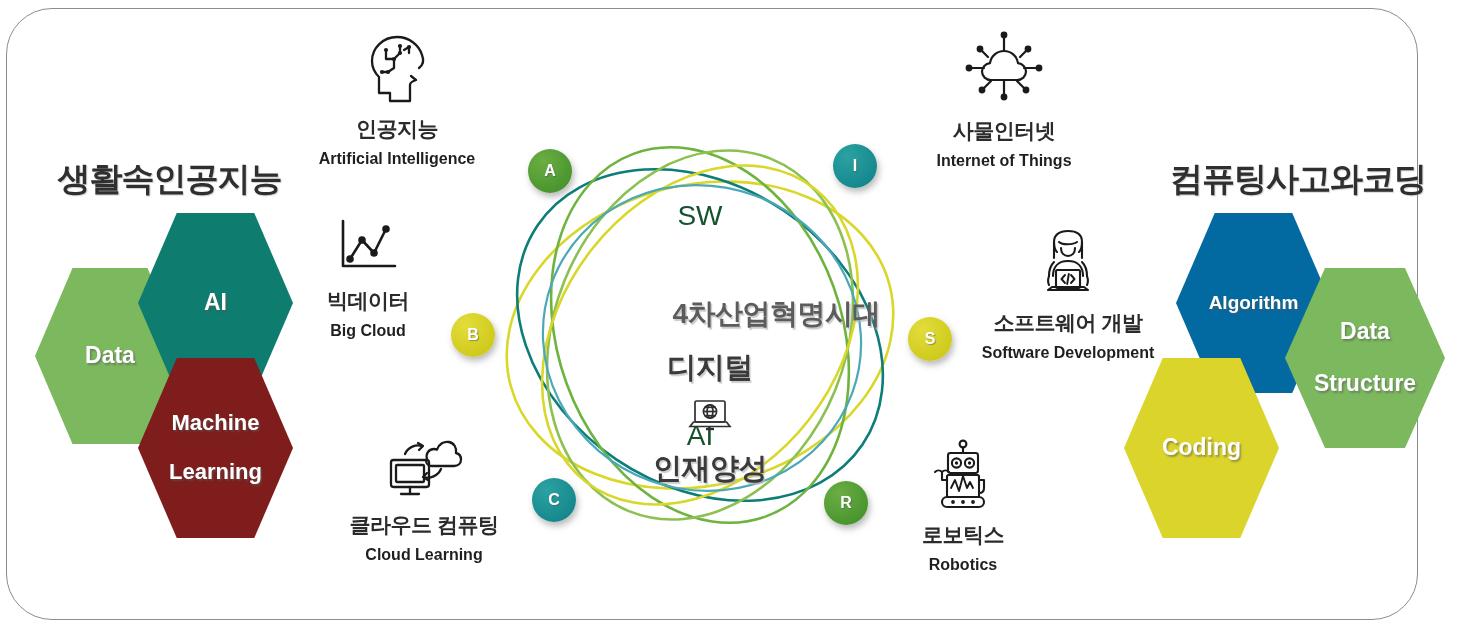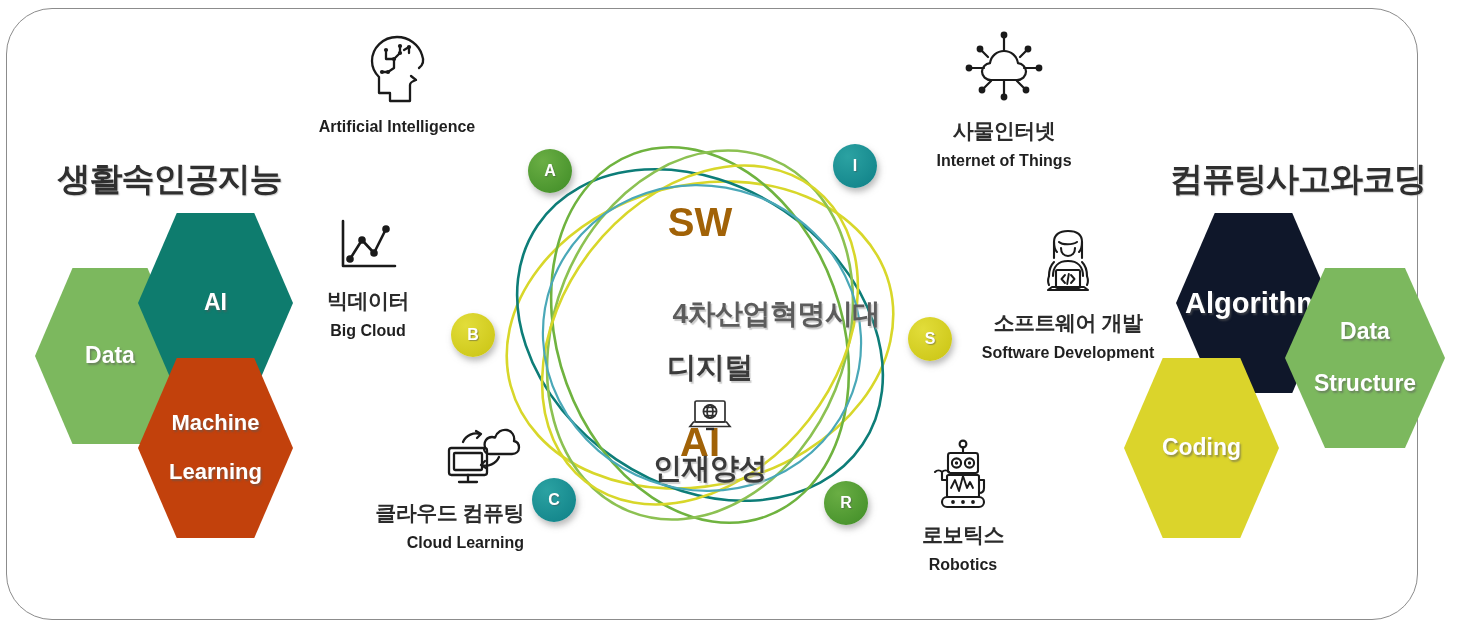--- a/index.html
+++ b/index.html
@@ -43,41 +43,41 @@
     line-height: 1.12;
     clip-path: polygon(25% 0%, 75% 0%, 100% 50%, 75% 100%, 25% 100%, 0% 50%);
     text-shadow: 1.5px 1.5px 2px rgba(90,90,90,0.55);
     filter: drop-shadow(2px 3px 2px rgba(150,150,150,0.45));
   }
   .hex span { display: block; padding: 0 6px; }
 
   
   #hex-data  { left: 35px;  top: 268px; width: 150px; height: 176px; background: #7cb85e; font-size: 23px; }
   #hex-ai    { left: 138px; top: 213px; width: 155px; height: 180px; background: #0e7c6e; font-size: 23px; }
-  #hex-ml    { left: 138px; top: 358px; width: 155px; height: 180px; background: #c2410c; font-size: 22px; }
-
-  
-  #hex-algorithm { left: 1176px; top: 213px; width: 155px; height: 180px; background: #0f172a; font-size: 29px; text-align: center; }
+  #hex-ml    { left: 138px; top: 358px; width: 155px; height: 180px; background: #7f1d1d; font-size: 22px; }
+
+  
+  #hex-algorithm { left: 1176px; top: 213px; width: 155px; height: 180px; background: #0369a1; font-size: 19px; text-align: center; }
   #hex-datastruct{ left: 1285px; top: 268px; width: 160px; height: 180px; background: #7cb85e; font-size: 23px; }
   #hex-coding    { left: 1124px; top: 358px; width: 155px; height: 180px; background: #dbd42b; font-size: 23px; }
 
   
   .topic { position: absolute; text-align: center; }
   .topic .ico { display: block; margin: 0 auto 6px auto; }
   .topic .ko {
     font-size: 21px; font-weight: bold; color: #2b2b2b;
     letter-spacing: -0.5px; white-space: nowrap; line-height: 1.25;
   }
   .topic .en {
     font-size: 16px; font-weight: bold; color: #1f1f1f;
     margin-top: 7px; white-space: nowrap; line-height: 1.2;
   }
   #topic-ai    { left: 288px; top: 28px;  width: 218px; }
   #topic-bd    { left: 292px; top: 216px; width: 152px; }
-  #topic-cc    { left: 324px; top: 420px; width: 200px; text-align: right; }
+  #topic-cc    { left: 324px; top: 432px; width: 200px; }
   #topic-iot   { left: 898px; top: 28px;  width: 212px; }
   #topic-sd    { left: 952px; top: 228px; width: 232px; }
   #topic-rb    { left: 878px; top: 438px; width: 170px; }
 
   
   #venn { position: absolute; left: 420px; top: 110px; width: 560px; height: 450px; }
   #venn svg { display: block; overflow: visible; }
 
   
   .badge {
@@ -90,22 +90,22 @@
   }
   #badge-a { left: 528px; top: 149px; background: radial-gradient(circle at 34% 28%, #6aae44, #3f8c26); }
   #badge-i { left: 833px; top: 144px; background: radial-gradient(circle at 34% 28%, #2ba2a2, #0e7f86); }
   #badge-b { left: 451px; top: 313px; background: radial-gradient(circle at 34% 28%, #e2dd3a, #c9c312); }
   #badge-s { left: 908px; top: 317px; background: radial-gradient(circle at 34% 28%, #e2dd3a, #c9c312); }
   #badge-c { left: 532px; top: 478px; background: radial-gradient(circle at 34% 28%, #2ba2a2, #0e7f86); }
   #badge-r { left: 824px; top: 481px; background: radial-gradient(circle at 34% 28%, #6aae44, #3f8c26); }
 
   
   .venn-label {
-    position: absolute; color: #a16207;
-    font-size: 40px; font-weight: bold;
+    position: absolute; color: #14532d;
+    font-size: 28px; font-weight: normal;
     text-align: center; white-space: nowrap;
   }
   #label-sw { left: 620px; top: 200px; width: 160px; }
   #label-ai { left: 620px; top: 420px; width: 160px; }
 
   #center-line1 {
     position: absolute; left: 540px; top: 295px; width: 340px;
     text-align: right; font-size: 28px; font-weight: bold;
     color: #5c5c5c; letter-spacing: -0.5px; white-space: nowrap;
     text-shadow: 1.5px 1.5px 1px rgba(180,180,180,0.7);
@@ -217,20 +217,21 @@
         <path d="M27 24v7h8M35 31l6-6M41 25v-7M35 31v9l-6 4M29 44h-6M45 22l5-3M50 19v6"></path>
         <circle cx="27" cy="22" r="2.1" fill="#1a1a1a" stroke="none"></circle>
         <circle cx="35" cy="31" r="2.1" fill="#1a1a1a" stroke="none"></circle>
         <circle cx="41" cy="25" r="2.1" fill="#1a1a1a" stroke="none"></circle>
         <circle cx="41" cy="18" r="2.1" fill="#1a1a1a" stroke="none"></circle>
         <circle cx="29" cy="44" r="2.1" fill="#1a1a1a" stroke="none"></circle>
         <circle cx="23" cy="44" r="2.1" fill="#1a1a1a" stroke="none"></circle>
         <circle cx="50" cy="19" r="2.1" fill="#1a1a1a" stroke="none"></circle>
       </svg>
     </span>
+    <div class="ko">인공지능</div>
     <div class="en">Artificial Intelligence</div>
   </div>
 
   <div class="topic" id="topic-bd">
     <span class="ico">
       <svg width="66" height="62" viewBox="0 0 66 62" fill="none" stroke="#1a1a1a" stroke-width="2.6" stroke-linecap="round" stroke-linejoin="round">
         <path d="M8 5v45h52"></path>
         <path d="M15 43l12-19 12 13 12-24"></path>
         <circle cx="15" cy="43" r="3.8" fill="#1a1a1a" stroke="none"></circle>
         <circle cx="27" cy="24" r="3.8" fill="#1a1a1a" stroke="none"></circle>

